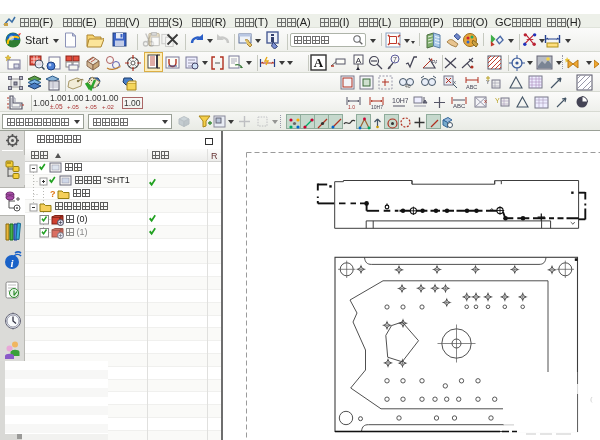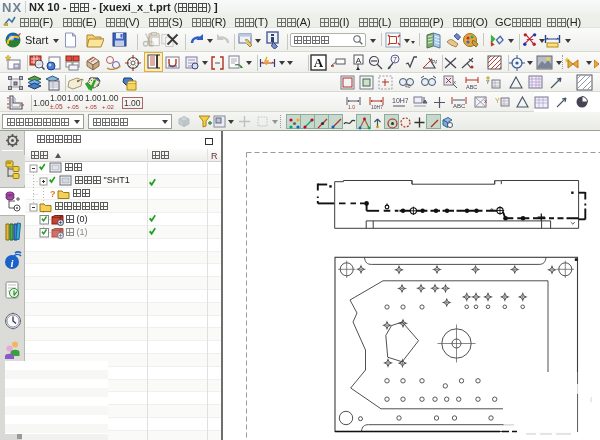--- a/index.html
+++ b/index.html
@@ -20,41 +20,36 @@
  linear-gradient(#4a4a4a,#4a4a4a) 3.5px 0/1px 8px no-repeat,
  linear-gradient(#4a4a4a,#4a4a4a) 7px 0/1px 8px no-repeat}
 
 #titlebar{left:0;top:0;width:600px;height:14px;background:linear-gradient(#f8faf9,#eef1f0)}
 #menubar{left:0;top:14px;width:600px;height:14px;background:#edf0e9;border-bottom:1px solid #dfe3da}
 #menubar .cj{opacity:.78}
 #menubar span{color:#333}
 #rowA{left:0;top:28px;width:600px;height:24px;background:linear-gradient(#fbfbfa,#eff0ec);border-bottom:1px solid #d7dad2}
 #rowB{left:0;top:52px;width:600px;height:21px;background:linear-gradient(#fbfbfa,#eff0ec);border-bottom:1px solid #d7dad2}
 #rowC{left:0;top:73px;width:600px;height:19px;background:linear-gradient(#fbfbfa,#eff0ec);border-bottom:1px solid #d7dad2}
-#rowD{left:0;top:92px;width:534px;height:20px;background:linear-gradient(#fbfbfa,#eff0ec);border-bottom:1px solid #d7dad2}
+#rowD{left:0;top:92px;width:600px;height:20px;background:linear-gradient(#fbfbfa,#eff0ec);border-bottom:1px solid #d7dad2}
 #selbar{left:0;top:112px;width:600px;height:19px;background:linear-gradient(#f5f6f3,#e9ebe5);border-bottom:1px solid #9aa096}
 
 #work{left:0;top:131px;width:600px;height:309px;background:#fff}
 #sidebar{left:0;top:0;width:25px;height:230px;background:#dbdbd8;border-right:1px solid #b9b9b4}
 #nav{left:25px;top:0;width:198px;height:309px;background:#fff;border-right:2px solid #6e6e6e}
 #canvas{left:225px;top:0;width:375px;height:309px;background:#fff}
 .ddown{display:inline-block;width:0;height:0;border-left:3px solid transparent;border-right:3px solid transparent;border-top:4px solid #3a3a3a;vertical-align:middle}
 .sep{display:inline-block;width:1px;height:16px;background:#c6c9c0;vertical-align:middle;margin:0 2px}
 .snapb{top:2px;width:15px;height:15px;background:#c6d9cd;border:1px solid #8fac9b;padding:1px 0 0 1px}
 .snapp{top:2px;width:15px;height:15px;padding:1px 0 0 1px}
 #treebg{background:repeating-linear-gradient(rgba(0,0,0,0) 0 11.8px,#f0f0ee 11.8px 12.8px),repeating-linear-gradient(#fff 0 12.8px,#fafaf8 12.8px 25.6px)}
 #tooltip{left:141px;top:75px;width:195px;height:43px;background:#fff;border:1px solid #9b9b9b;box-shadow:2px 2px 3px rgba(0,0,0,.25);z-index:50}
 </style></head>
 <body>
 <div id="app">
- <div class="abs" id="titlebar">
-   <span class="abs" style="left:2px;top:0px;font:bold 13px 'Liberation Sans';color:#6f8292;letter-spacing:1px">NX</span>
-   <span class="abs" style="left:25px;top:1px;width:1px;height:12px;background:#c9cdcb"></span>
-   <span class="abs" style="left:29px;top:1px;font:bold 11px 'Liberation Sans';color:#222">NX 10 - <span class="cj"></span><span class="cj"></span> - [xuexi_x_t.prt <span style="font-weight:normal">(</span><span class="cj"></span><span class="cj"></span><span class="cj"></span><span style="font-weight:normal">)</span> ]</span>
- </div>
  <div class="abs" id="menubar">
    <svg class="abs" style="left:3px;top:1px" width="13" height="12" viewBox="0 0 13 12">
         <path d="M1 10 L6 4 L9 7 L12 2" stroke="#3a6ea5" stroke-width="1.5" fill="none"></path>
         <rect x="1" y="8" width="4" height="3" fill="#c9a34a"></rect>
       </svg>
    <span class="abs" style="left:19px;top:2px;font-size:11px;color:#222"><span class="cj"></span><span class="cj"></span>(F)</span>
    <span class="abs" style="left:62px;top:2px;font-size:11px;color:#222"><span class="cj"></span><span class="cj"></span>(E)</span>
    <span class="abs" style="left:105px;top:2px;font-size:11px;color:#222"><span class="cj"></span><span class="cj"></span>(V)</span>
    <span class="abs" style="left:148px;top:2px;font-size:11px;color:#222"><span class="cj"></span><span class="cj"></span>(S)</span>
    <span class="abs" style="left:191px;top:2px;font-size:11px;color:#222"><span class="cj"></span><span class="cj"></span>(R)</span>

